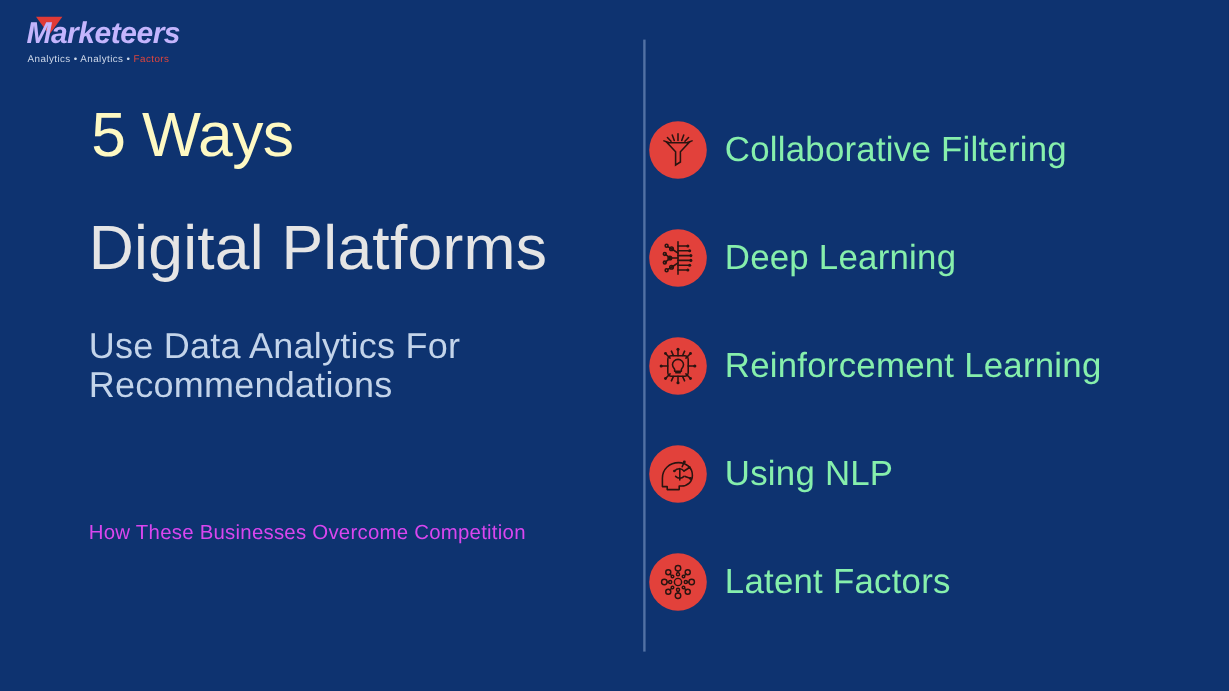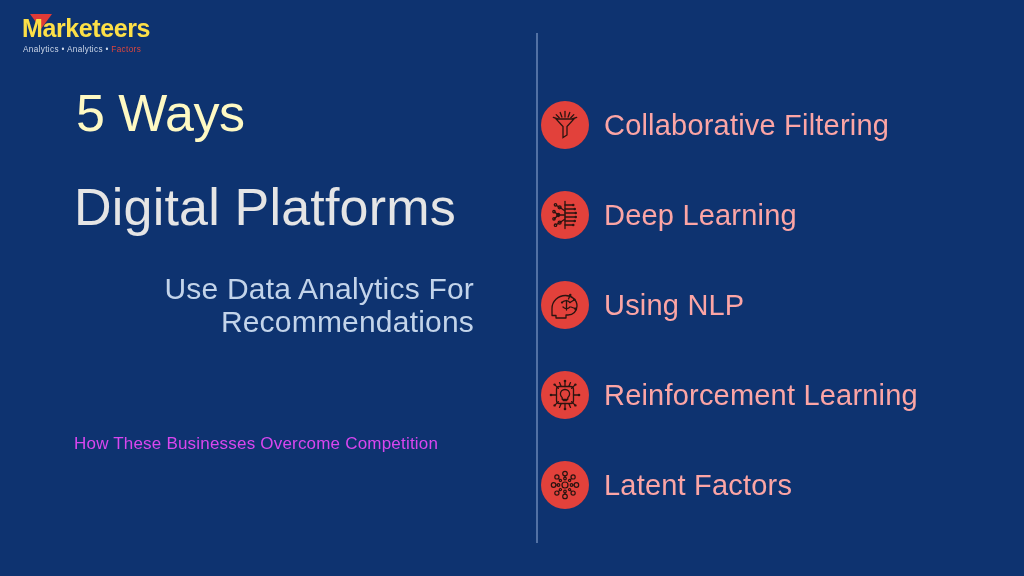--- a/index.html
+++ b/index.html
@@ -26,23 +26,24 @@
     width: 128px;
     height: 42px;
   }
   .logo-wordmark {
     position: absolute;
     left: 0;
     top: 0;
     font-size: 25px;
     font-weight: 700;
     letter-spacing: -0.4px;
-    color: #fde047;
+    color: #c4b5fd;
     line-height: 29px;
     white-space: nowrap;
+    font-style: italic;
   }
   .logo-triangle {
     position: absolute;
     left: 8px;
     top: 0px;
     width: 0;
     height: 0;
     border-left: 11px solid transparent;
     border-right: 11px solid transparent;
     border-top: 15px solid #e03a36;
@@ -86,21 +87,20 @@
   .tagline-main {
     position: absolute;
     left: 74px;
     top: 272px;
     font-size: 30px;
     font-weight: 300;
     color: #c3d4ea;
     line-height: 33px;
     letter-spacing: 0.2px;
     max-width: 400px;
-    text-align: right;
   }
   .footnote {
     position: absolute;
     left: 74px;
     top: 433px;
     font-size: 17px;
     font-weight: 300;
     color: #d946ef;
     line-height: 21px;
     letter-spacing: 0.2px;
@@ -139,21 +139,21 @@
     background: #e2413b;
     display: flex;
     align-items: center;
     justify-content: center;
   }
   .icon-badge svg { display: block; }
   .list-label {
     margin-left: 15px;
     font-size: 29px;
     font-weight: 300;
-    color: #fca5a5;
+    color: #86efac;
     letter-spacing: 0.2px;
     white-space: nowrap;
   }
 </style>
 </head>
 <body>
 
 <div id="slide">
 
   <div class="logo">
@@ -220,39 +220,20 @@
           <circle cx="6" cy="20.8" r="1.2"></circle>
           <circle cx="7.5" cy="27.2" r="1.2"></circle>
         </svg>
       </span>
       <span class="list-label">Deep Learning</span>
     </div>
 
     <div class="list-item">
       <span class="icon-badge">
         <svg width="34" height="34" viewBox="0 0 34 34" fill="none" stroke="#2a1410" stroke-width="1.3" stroke-linecap="round" stroke-linejoin="round">
-          <path d="M4 27.5 v-7 c0 -7.5 6 -13 13.5 -13 c6.5 0 11.5 4.5 11.5 10.5 c0 5.5 -4 9 -9 9 h-2 v3 h-10 v-2.5 z"></path>
-          <path d="M14 14.5 c2.5 -2.5 6 -2.5 8 0"></path>
-          <path d="M15 19 c2 2 5 2 7 0"></path>
-          <path d="M18.5 12.5 v9.5"></path>
-          <path d="M22 14.5 l4 -2.5"></path>
-          <path d="M23 19 l4 1.5"></path>
-          <path d="M20.5 11 l1.5 -3.5"></path>
-          <circle cx="26.4" cy="11.6" r="1.2" fill="#2a1410" stroke="none"></circle>
-          <circle cx="27.4" cy="20.8" r="1.2" fill="#2a1410" stroke="none"></circle>
-          <circle cx="22.3" cy="6.9" r="1.2" fill="#2a1410" stroke="none"></circle>
-          <circle cx="14" cy="14.5" r="1.1" fill="#2a1410" stroke="none"></circle>
-        </svg>
-      </span>
-      <span class="list-label">Using NLP</span>
-    </div>
-
-    <div class="list-item">
-      <span class="icon-badge">
-        <svg width="34" height="34" viewBox="0 0 34 34" fill="none" stroke="#2a1410" stroke-width="1.3" stroke-linecap="round" stroke-linejoin="round">
           <rect x="8.5" y="8.5" width="17" height="17" rx="3"></rect>
           <path d="M17 11.5 c-2.6 0 -4.6 2 -4.6 4.5 c0 1.7 1 2.8 1.8 3.7 v1.6 h5.6 v-1.6 c0.8 -0.9 1.8 -2 1.8 -3.7 c0 -2.5 -2 -4.5 -4.6 -4.5 z"></path>
           <path d="M15.1 22.6 h3.8"></path>
           <path d="M17 3.5 v5"></path>
             <path d="M17 25.5 v5"></path>
           <path d="M3.5 17 h5"></path>
             <path d="M25.5 17 h5"></path>
           <path d="M7.4 7.4 l3 3"></path>
             <path d="M26.6 7.4 l-3 3"></path>
           <path d="M7.4 26.6 l3 -3"></path>
@@ -265,20 +246,39 @@
           <circle cx="17" cy="31" r="1.3" fill="#2a1410" stroke="none"></circle>
           <circle cx="3" cy="17" r="1.3" fill="#2a1410" stroke="none"></circle>
           <circle cx="31" cy="17" r="1.3" fill="#2a1410" stroke="none"></circle>
           <circle cx="6.6" cy="6.6" r="1.2" fill="#2a1410" stroke="none"></circle>
           <circle cx="27.4" cy="6.6" r="1.2" fill="#2a1410" stroke="none"></circle>
           <circle cx="6.6" cy="27.4" r="1.2" fill="#2a1410" stroke="none"></circle>
           <circle cx="27.4" cy="27.4" r="1.2" fill="#2a1410" stroke="none"></circle>
         </svg>
       </span>
       <span class="list-label">Reinforcement Learning</span>
+    </div>
+
+    <div class="list-item">
+      <span class="icon-badge">
+        <svg width="34" height="34" viewBox="0 0 34 34" fill="none" stroke="#2a1410" stroke-width="1.3" stroke-linecap="round" stroke-linejoin="round">
+          <path d="M4 27.5 v-7 c0 -7.5 6 -13 13.5 -13 c6.5 0 11.5 4.5 11.5 10.5 c0 5.5 -4 9 -9 9 h-2 v3 h-10 v-2.5 z"></path>
+          <path d="M14 14.5 c2.5 -2.5 6 -2.5 8 0"></path>
+          <path d="M15 19 c2 2 5 2 7 0"></path>
+          <path d="M18.5 12.5 v9.5"></path>
+          <path d="M22 14.5 l4 -2.5"></path>
+          <path d="M23 19 l4 1.5"></path>
+          <path d="M20.5 11 l1.5 -3.5"></path>
+          <circle cx="26.4" cy="11.6" r="1.2" fill="#2a1410" stroke="none"></circle>
+          <circle cx="27.4" cy="20.8" r="1.2" fill="#2a1410" stroke="none"></circle>
+          <circle cx="22.3" cy="6.9" r="1.2" fill="#2a1410" stroke="none"></circle>
+          <circle cx="14" cy="14.5" r="1.1" fill="#2a1410" stroke="none"></circle>
+        </svg>
+      </span>
+      <span class="list-label">Using NLP</span>
     </div>
 
     <div class="list-item">
       <span class="icon-badge">
         <svg width="34" height="34" viewBox="0 0 34 34" fill="none" stroke="#2a1410" stroke-width="1.2" stroke-linecap="round">
           <circle cx="17" cy="17" r="3"></circle>
           <circle cx="17" cy="5.6" r="2.3"></circle>
           <circle cx="17" cy="28.4" r="2.3"></circle>
           <circle cx="5.6" cy="17" r="2.3"></circle>
           <circle cx="28.4" cy="17" r="2.3"></circle>

